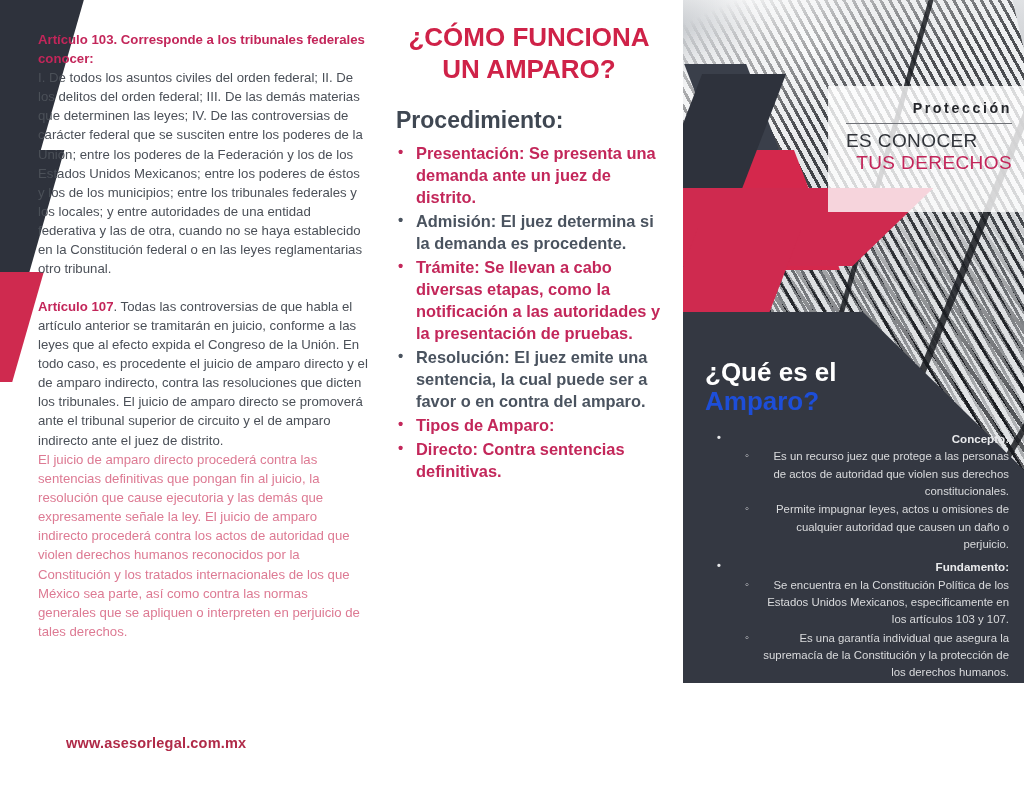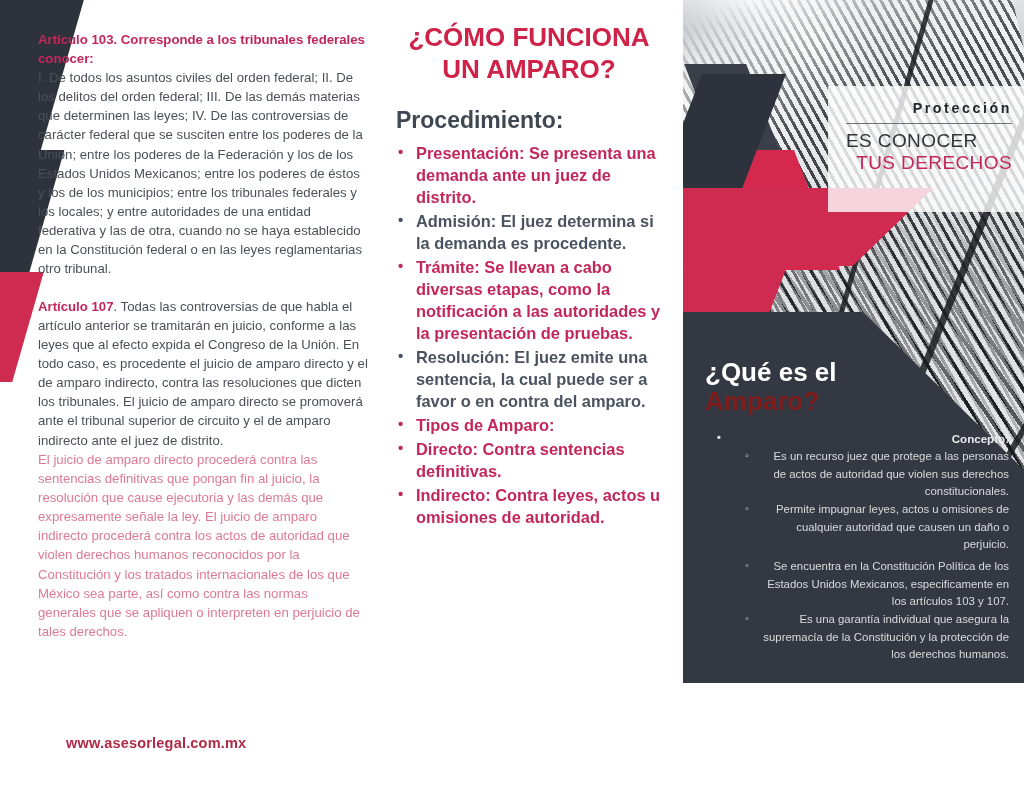--- a/index.html
+++ b/index.html
@@ -181,21 +181,21 @@
     background:#343842;
     z-index:5;
     -webkit-clip-path:polygon(0 312px, 180px 312px, 341px 470px, 341px 791px, 0 791px);
             clip-path:polygon(0 312px, 180px 312px, 341px 470px, 341px 791px, 0 791px);
   }
   .qa-title{
     position:absolute; left:22px; top:358px; z-index:7;
     font-weight:bold; font-size:26px; line-height:1.1;
   }
   .qa-l1{ color:#ffffff; }
-  .qa-l2{ color:#7f1d1d; }
+  .qa-l2{ color:#1d4ed8; }
 
   .qa-list{ position:absolute; left:18px; top:430px; width:308px; z-index:7;text-align:right; }
   .qa-group{ margin-bottom:5px; }
   .qa-lead{
     position:relative; padding-left:30px;
     color:#e9eaec; font-weight:bold; font-size:11.6px; line-height:1.5;
   }
   .qa-lead::before{
     content:"\2022"; position:absolute; left:16px; top:-1px; font-size:11px;
   }
@@ -235,21 +235,20 @@
 <div class="col-center">
   <div class="center-title">¿CÓMO FUNCIONA UN AMPARO?</div>
   <div class="center-sub">Procedimiento:</div>
   <ul class="proc-list" id="proc-list">
       <li class="proc-item red">Presentación: Se presenta una demanda ante un juez de distrito.</li>
       <li class="proc-item gray">Admisión: El juez determina si la demanda es procedente.</li>
       <li class="proc-item red">Trámite: Se llevan a cabo diversas etapas, como la notificación a las autoridades y la presentación de pruebas.</li>
       <li class="proc-item gray">Resolución: El juez emite una sentencia, la cual puede ser a favor o en contra del amparo.</li>
       <li class="proc-item red">Tipos de Amparo:</li>
       <li class="proc-item red">Directo: Contra sentencias definitivas.</li>
-      <li class="proc-item red">Indirecto: Contra leyes, actos u omisiones de autoridad.</li>
     </ul>
 </div>
 
 <div class="col-right">
 
   <div class="photo">
     <div class="clouds"></div>
     <div class="slats"></div>
     <div class="slats2"></div>
     <div class="mullion m1"></div>
@@ -277,18 +276,19 @@
     <div class="qa-l2">Amparo?</div>
   </div>
 
   <div class="qa-list" id="qa-list">
       <div class="qa-group">
         <div class="qa-lead">Concepto:</div>
         <div class="qa-sub">Es un recurso juez que protege a las personas de actos de autoridad que violen sus derechos constitucionales.</div>
         <div class="qa-sub">Permite impugnar leyes, actos u omisiones de cualquier autoridad que causen un daño o perjuicio.</div>
       </div>
       <div class="qa-group">
+        <div class="qa-lead">Fundamento:</div>
         <div class="qa-sub">Se encuentra en la Constitución Política de los Estados Unidos Mexicanos, especificamente en los artículos 103 y 107.</div>
         <div class="qa-sub">Es una garantía individual que asegura la supremacía de la Constitución y la protección de los derechos humanos.</div>
       </div>
     </div>
 
 </div>
 
 </body></html>

